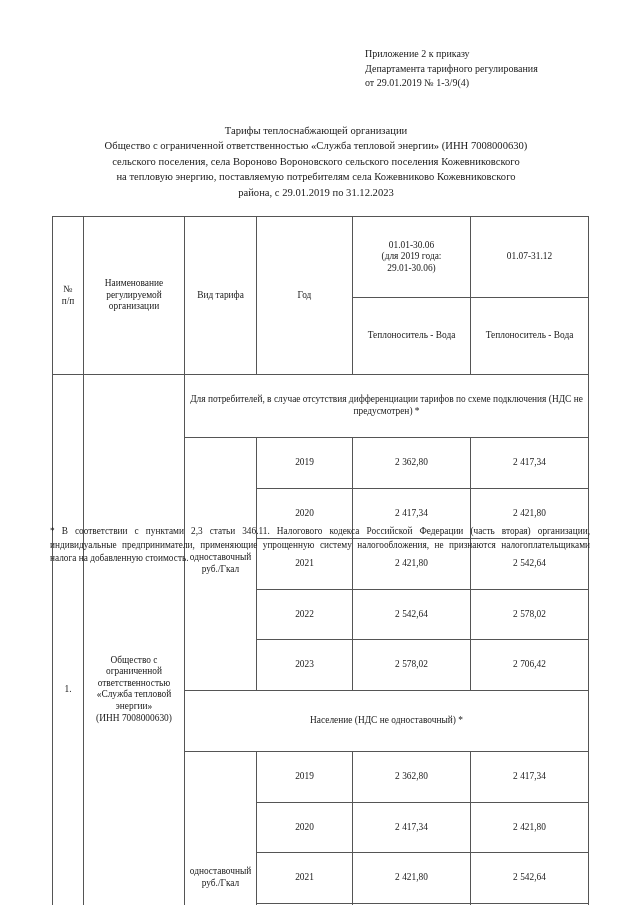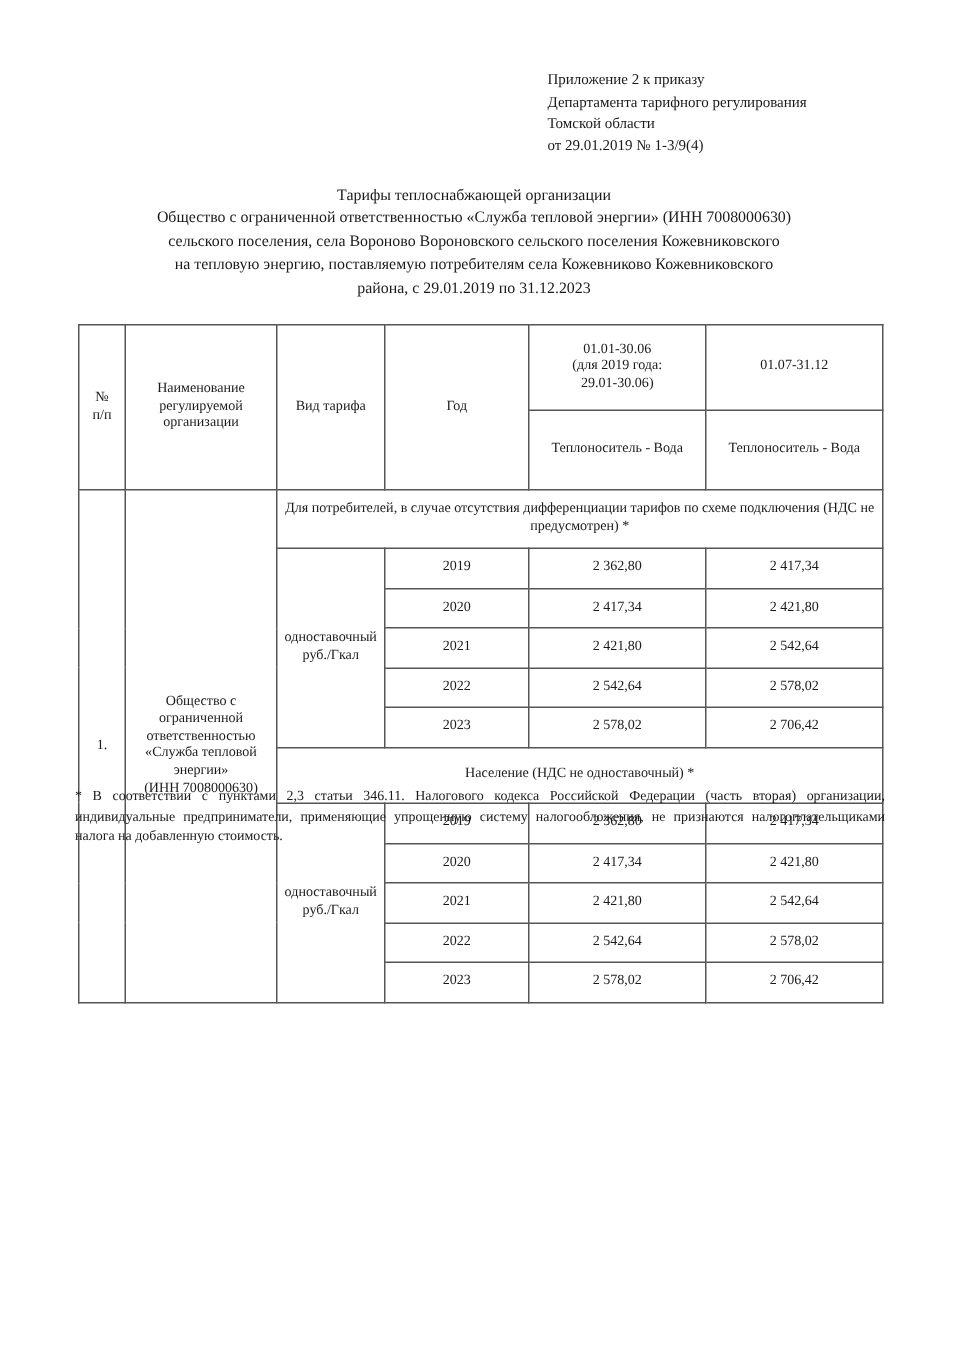--- a/index.html
+++ b/index.html
@@ -51,21 +51,21 @@
     position: absolute;
     left: 52px;
     top: 216px;
     width: 536px;
     border-collapse: collapse;
     table-layout: fixed;
     font-size: 9.4px;
   }
   .tariff-table td, .tariff-table th {
     border: 1px solid #555;
-    padding: 6px 2px;
+    padding: 18px 2px;
     text-align: center;
     vertical-align: middle;
     font-weight: normal;
     line-height: 11.6px;
   }
   .hdr-num       { width: 31px; }
   .hdr-org       { width: 101px; }
   .hdr-type      { width: 72px; }
   .hdr-year      { width: 96px; }
   .hdr-p1        { width: 118px; }
@@ -99,21 +99,20 @@
   }
 </style>
 </head>
 <body>
 
 <div class="page">
 
   <div class="doc-header">
     <div>Приложение 2 к приказу</div>
     <div>Департамента тарифного регулирования</div>
-    <div>Томской области</div>
     <div>от 29.01.2019 № 1-3/9(4)</div>
   </div>
 
   <div class="title-block">
     <div>Тарифы теплоснабжающей организации</div>
     <div>Общество с ограниченной ответственностью «Служба тепловой энергии» (ИНН 7008000630)</div>
     <div>сельского поселения, села Вороново Вороновского сельского поселения Кожевниковского</div>
     <div>на тепловую энергию, поставляемую потребителям села Кожевниково Кожевниковского</div>
     <div>района, с 29.01.2019 по 31.12.2023</div>
   </div>

